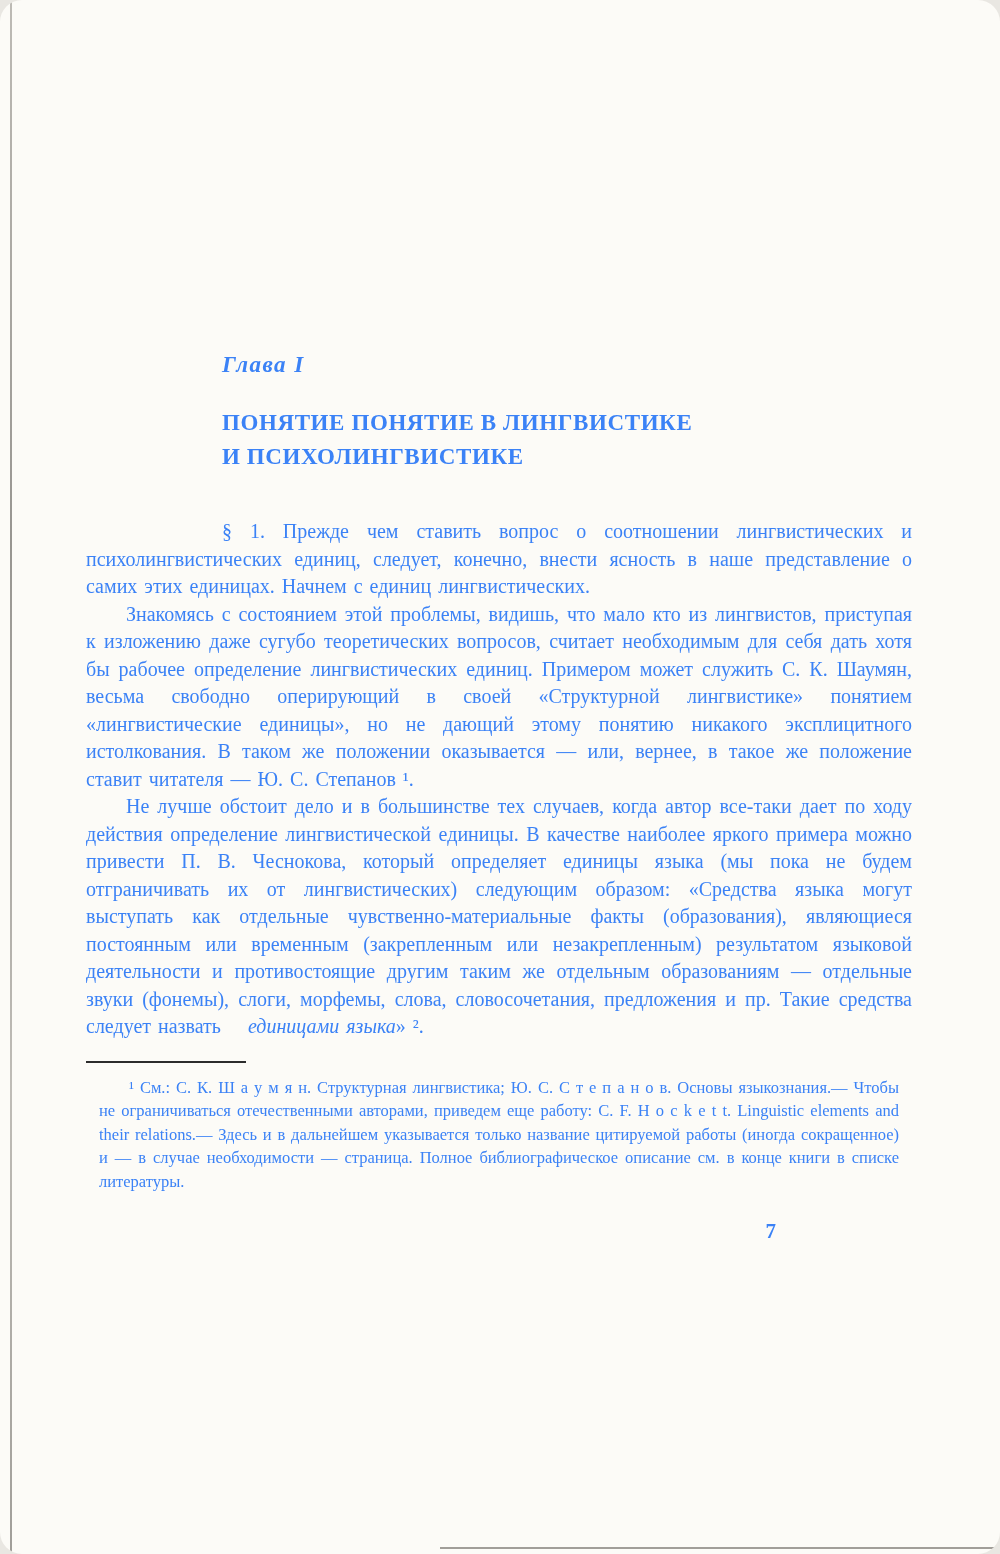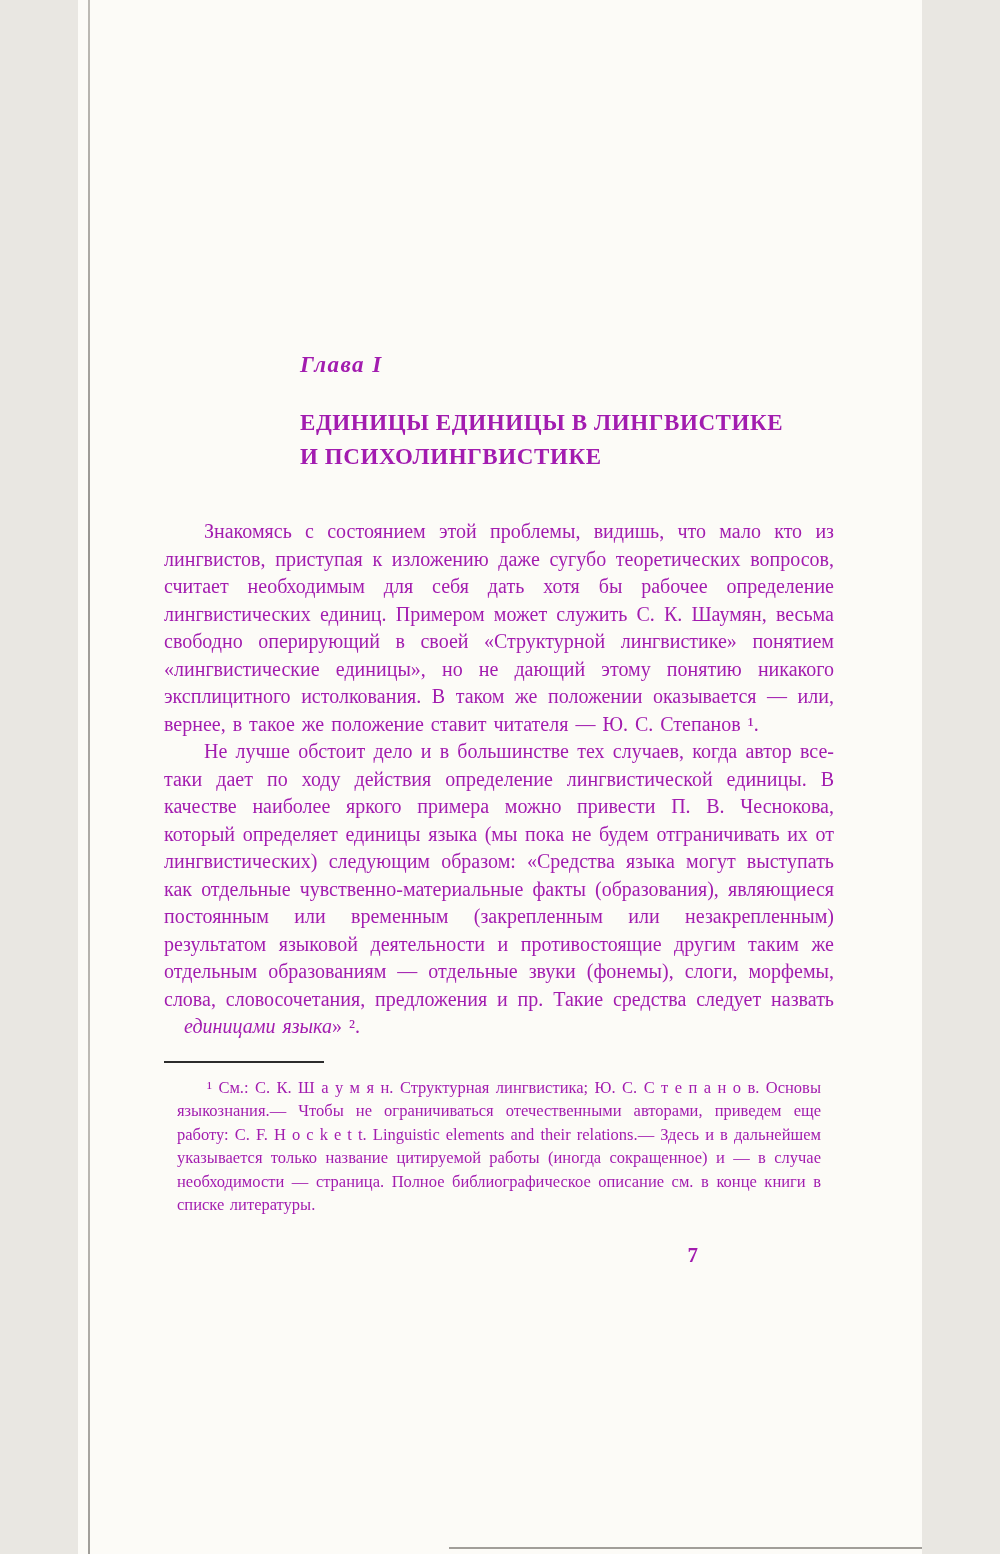--- a/index.html
+++ b/index.html
@@ -2,29 +2,30 @@
 <html lang="ru"><head>
 <meta charset="utf-8">
 <style>
   html, body {
     margin: 0;
     padding: 0;
     background: #e9e7e2;
   }
   .page {
     position: relative;
-    width: 844px;
+    width: 1000px;
     height: 1554px;
     margin: 0 auto;
     background: #fcfbf7;
     overflow: hidden;
     box-sizing: border-box;
     padding: 352px 88px 0 86px;
     font-family: "Liberation Serif", "DejaVu Serif", serif;
-    color: #a21caf;
+    color: #3b82f6;
+    border-radius: 22px;
   }
   
   .edge-left {
     position: absolute;
     left: 10px;
     top: 0;
     bottom: 0;
     width: 2px;
     background: linear-gradient(#8a867f, #45423d 35%, #8d8982 70%, #55524c);
     opacity: 0.55;
@@ -99,24 +100,25 @@
 </style>
 </head>
 <body>
 
 <div class="page">
   <div class="edge-left"></div>
   <div class="edge-bottom"></div>
 
   <div class="chapter">Глава I</div>
 
-  <h1 class="title">ЕДИНИЦЫ ЕДИНИЦЫ В ЛИНГВИСТИКЕ
+  <h1 class="title">ПОНЯТИЕ ПОНЯТИЕ В ЛИНГВИСТИКЕ
 И ПСИХОЛИНГВИСТИКЕ</h1>
 
   <div class="body-text">
+    <p class="para opening">§ 1. Прежде чем ставить вопрос о соотношении лингвистических и психолингвистических единиц, следует, конечно, внести ясность в наше представление о самих этих единицах. Начнем с единиц лингвистических.</p>
 
     <p class="para">Знакомясь с состоянием этой проблемы, видишь, что мало кто из лингвистов, приступая к изложению даже сугубо теоретических вопросов, считает необходимым для себя дать хотя бы рабочее определение лингвистических единиц. Примером может служить С. К. Шаумян, весьма свободно оперирующий в своей «Структурной лингвистике» понятием «лингвистические единицы», но не дающий этому понятию никакого эксплицитного истолкования. В таком же положении оказывается — или, вернее, в такое же положение ставит читателя — Ю. С. Степанов ¹.</p>
 
     <p class="para"><span>Не лучше обстоит дело и в большинстве тех случаев, когда автор все-таки дает по ходу действия определение лингвистической единицы. В качестве наиболее яркого примера можно привести П. В. Чеснокова, который определяет единицы языка (мы пока не будем отграничивать их от лингвистических) следующим образом: «Средства языка могут выступать как отдельные чувственно-материальные факты (образования), являющиеся постоянным или временным (закрепленным или незакрепленным) результатом языковой деятельности и противостоящие другим таким же отдельным образованиям — отдельные звуки (фонемы), слоги, морфемы, слова, словосочетания, предложения и пр. Такие средства следует назвать </span><em class="unit-phrase">единицами языка</em><span>» ².</span></p>
   </div>
 
   <div class="footnotes">
     <div class="rule"></div>
     <p class="footnote">¹ См.: С. К. Ш а у м я н. Структурная лингвистика; Ю. С. С т е п а н о в. Основы языкознания.— Чтобы не ограничиваться отечественными авторами, приведем еще работу: C. F. H o c k e t t. Linguistic elements and their relations.— Здесь и в дальнейшем указывается только название цитируемой работы (иногда сокращенное) и — в случае необходимости — страница. Полное библиографическое описание см. в конце книги в списке литературы.</p>
   </div>

